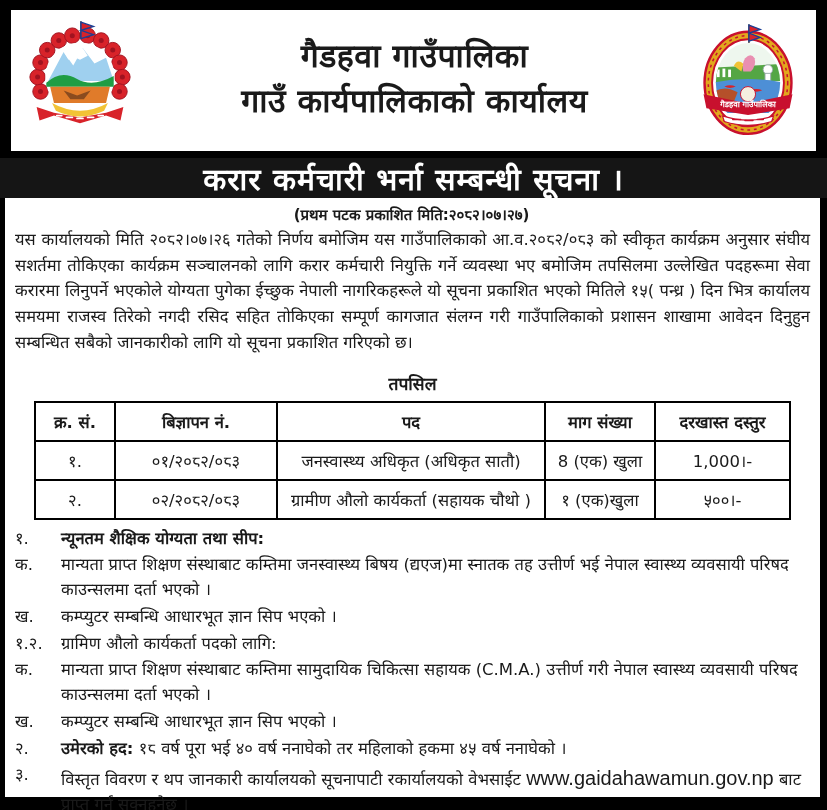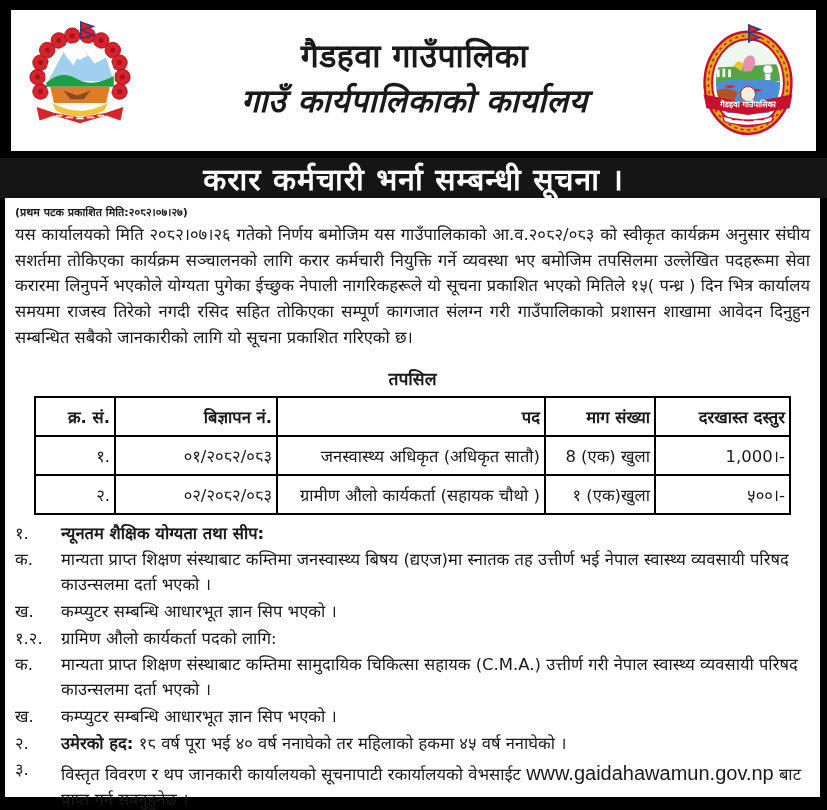--- a/index.html
+++ b/index.html
@@ -27,21 +27,21 @@
     background: #fff;
   }
   .logo { flex: 0 0 auto; }
   .header-text {
     flex: 1 1 auto;
     text-align: center;
     line-height: 1.15;
     padding-bottom: 4px;
   }
   .header-line1 { font-size: 32px; font-weight: 800; letter-spacing: 0.5px; }
-  .header-line2 { font-size: 32px; font-weight: 800; letter-spacing: 0.5px; margin-top: 8px; font-style: italic; }
+  .header-line2 { font-size: 32px; font-weight: 800; letter-spacing: 0.5px; margin-top: 8px; }
   .header-line3 { font-size: 19px; font-weight: 800; margin-top: 6px; }
 
   
   .title-bar {
     margin-top: 5px;
     background: #151515;
     height: 40px;
     display: flex;
     align-items: center;
     justify-content: center;
@@ -57,23 +57,23 @@
   .body-box {
     margin: 0 4px 0 2px;
     border: 3px solid #000;
     border-top: none;
     border-bottom-width: 5px;
     height: 604px;
     padding: 5px 10px 4px 10px;
     background: #fff;
   }
   .date-line {
-    text-align: left;
+    text-align: center;
     font-weight: 700;
-    font-size: 11px;
+    font-size: 15px;
     padding: 1px 2px 3px 0;
   }
   .paragraph {
     font-size: 16.5px;
     line-height: 1.56;
     text-align: justify;
   }
   .tapsil {
     text-align: center;
     font-weight: 800;
@@ -83,21 +83,21 @@
 
   
   table.notice-table {
     border-collapse: collapse;
     margin: 0 auto;
     width: 755px;
     table-layout: fixed;
   }
   .notice-table th, .notice-table td {
     border: 2.5px solid #000;
-    text-align: right;
+    text-align: center;
     vertical-align: middle;
     font-size: 16.5px;
     padding: 7px 4px;
   }
   .notice-table th { font-weight: 800; }
   .col-sn { width: 80px; }
   .col-ad { width: 162px; }
   .col-pos { width: 268px; }
   .col-quota { width: 110px; }
   .col-fee { width: 135px; }

